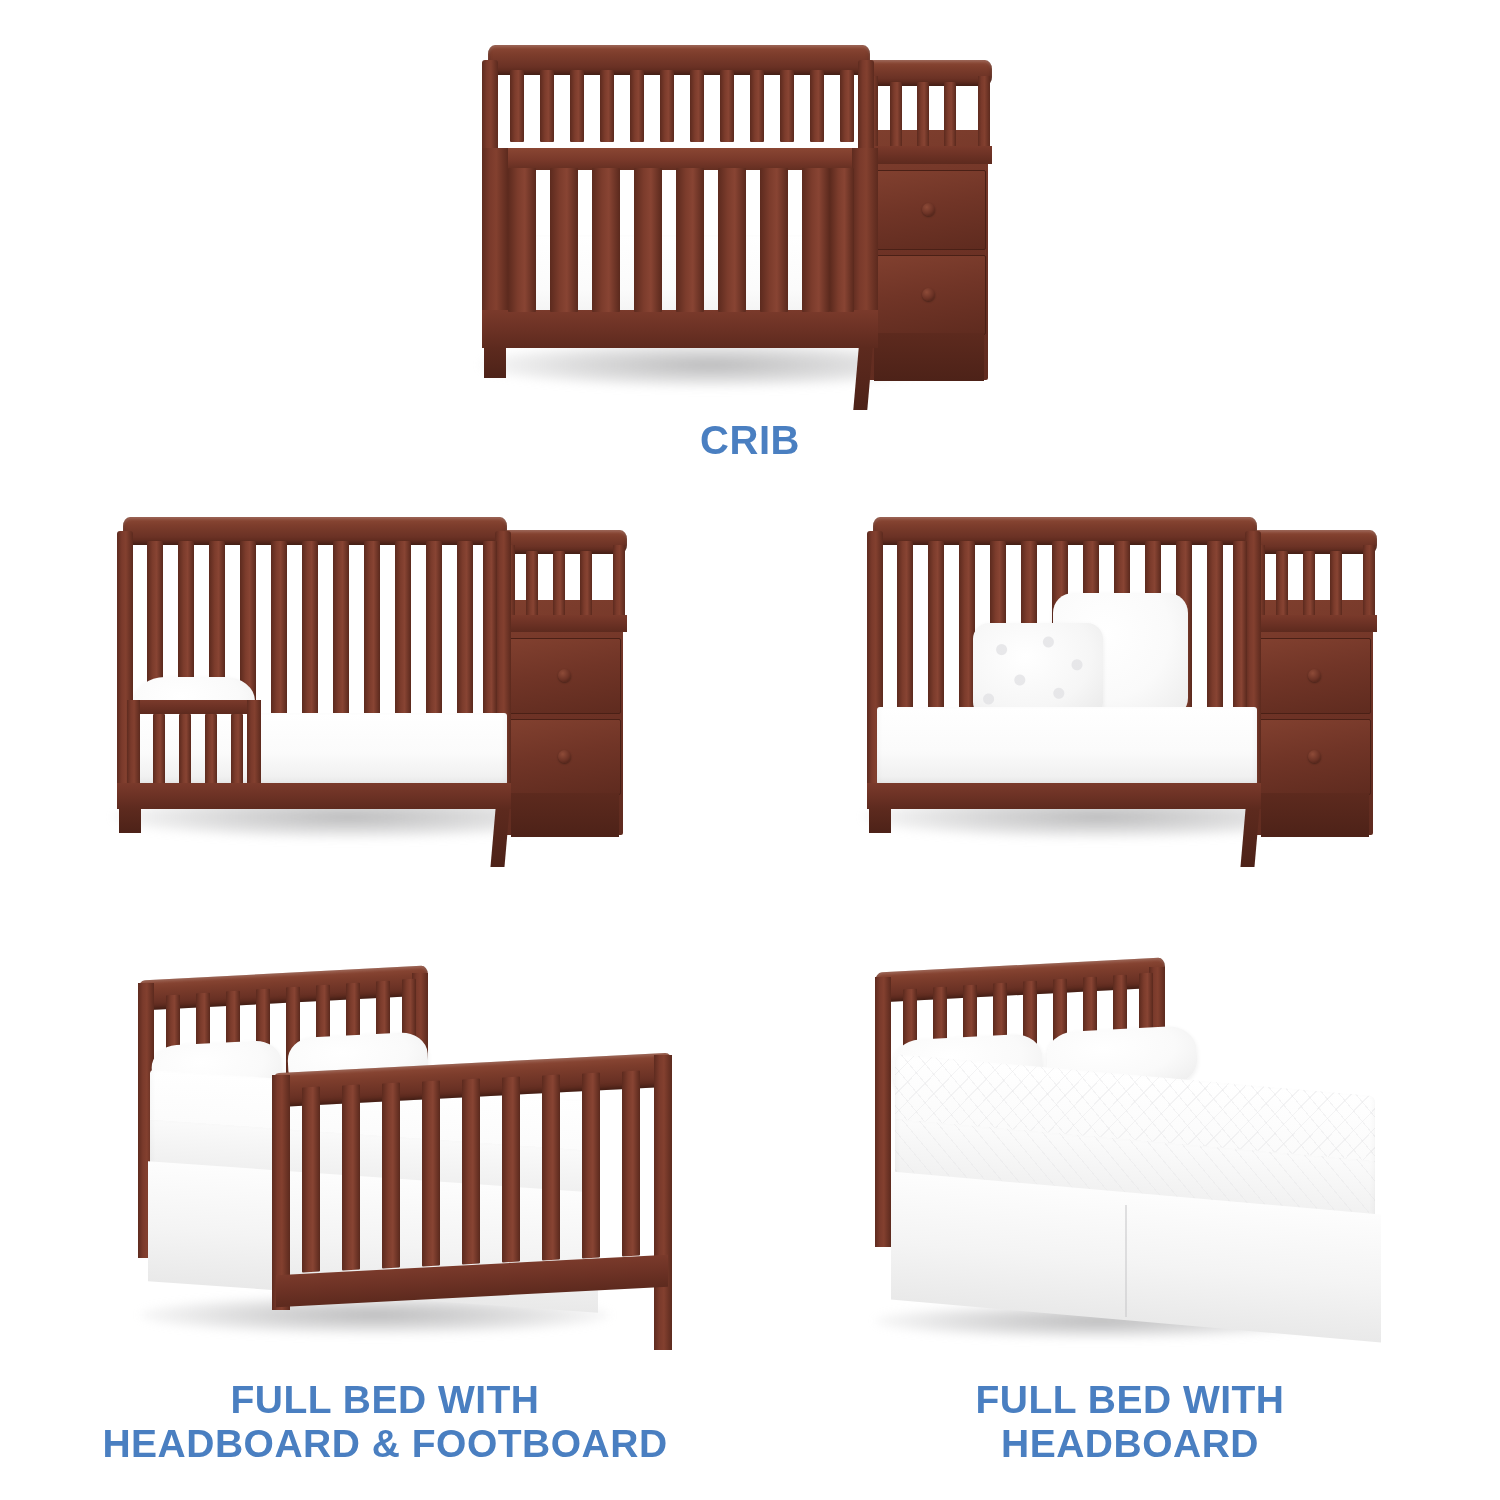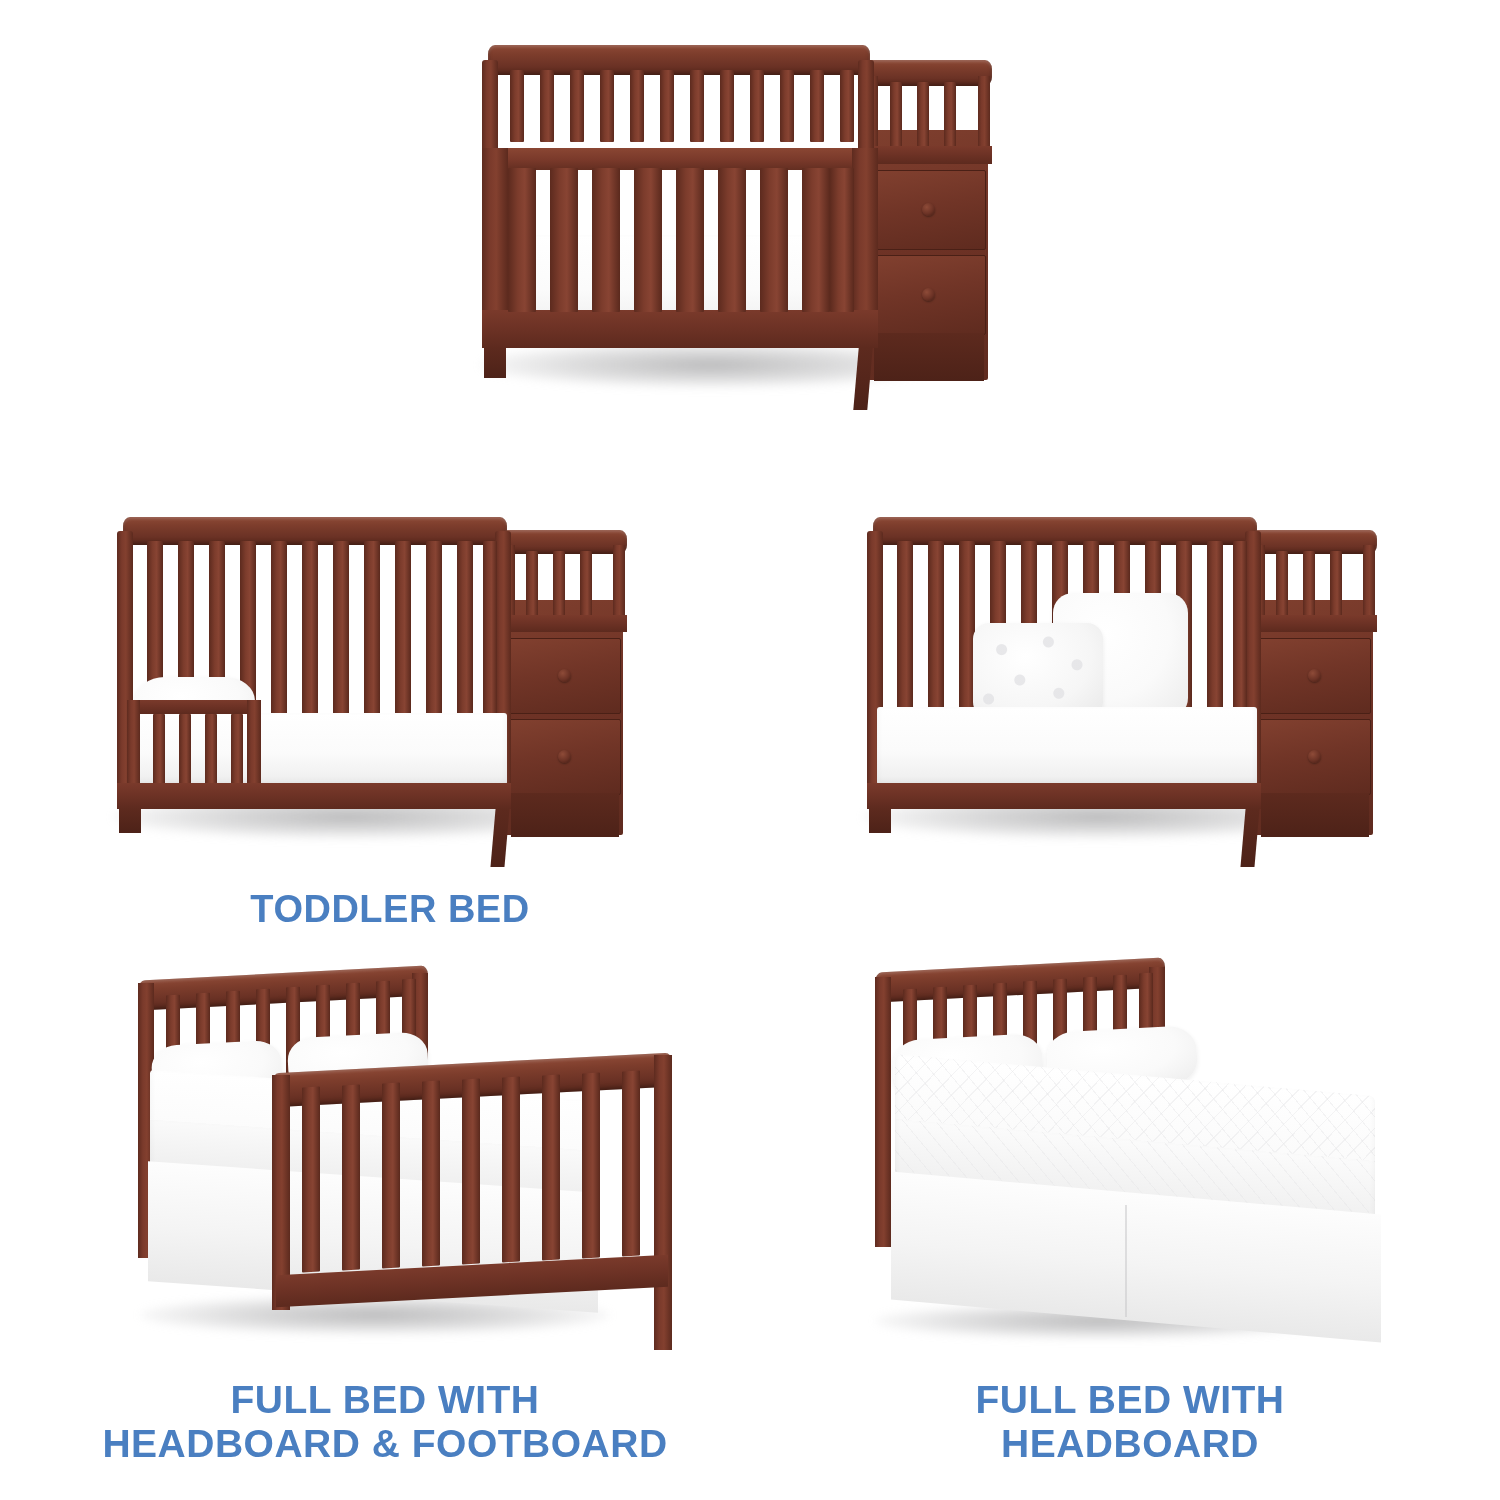--- a/index.html
+++ b/index.html
@@ -181,20 +181,21 @@
       <div class="slat" style="left:248px; top:148px; width:28px; height:144px;"></div>
       <div class="slat" style="left:290px; top:148px; width:28px; height:144px;"></div>
       <div class="slat" style="left:332px; top:148px; width:28px; height:144px;"></div>
       <div class="slat" style="left:360px; top:148px; width:24px; height:144px;"></div>
 
       <div class="wood-dark" style="left:14px; top:328px; width:22px; height:30px;"></div>
       <div class="wood-dark" style="left:386px; top:328px; width:14px; height:62px; transform:skewX(-5deg);"></div>
     </div>
   </div>
 
+  <div class="caption" style="left:500px; top:418px; width:500px; font-size:40px;">CRIB</div>
 
   <div class="panel" style="left:105px; top:495px; width:560px; height:380px;">
 
     <div class="shadow" style="left:8px; top:300px; width:470px; height:44px;"></div>
 
     <div class="fig" style="left:0; top:0; width:560px; height:380px;">
 
       <div class="wood-panel" style="left:400px; top:105px; width:118px; height:235px; border-radius:2px;"></div>
       <div class="rail" style="left:394px; top:35px; width:128px; height:24px;"></div>
       <div class="wood-v" style="left:398px; top:50px; width:12px; height:78px;"></div>
@@ -235,21 +236,20 @@
       <div class="slat" style="left:74px; top:219px; width:12px; height:72px;"></div>
       <div class="slat" style="left:100px;top:219px; width:12px; height:72px;"></div>
       <div class="slat" style="left:126px;top:219px; width:12px; height:72px;"></div>
 
       <div class="wood" style="left:12px; top:288px; width:394px; height:26px;"></div>
       <div class="wood-dark" style="left:14px; top:314px; width:22px; height:24px;"></div>
       <div class="wood-dark" style="left:388px; top:314px; width:14px; height:58px; transform:skewX(-5deg);"></div>
     </div>
   </div>
 
-  <div class="caption" style="left:140px; top:888px; width:500px; font-size:38px;">TODDLER BED</div>
 
   <div class="panel" style="left:855px; top:495px; width:560px; height:380px;">
 
     <div class="shadow" style="left:8px; top:300px; width:470px; height:44px;"></div>
 
     <div class="fig" style="left:0; top:0; width:560px; height:380px;">
 
       <div class="wood-panel" style="left:400px; top:105px; width:118px; height:235px; border-radius:2px;"></div>
       <div class="rail" style="left:394px; top:35px; width:128px; height:24px;"></div>
       <div class="wood-v" style="left:398px; top:50px; width:12px; height:78px;"></div>

